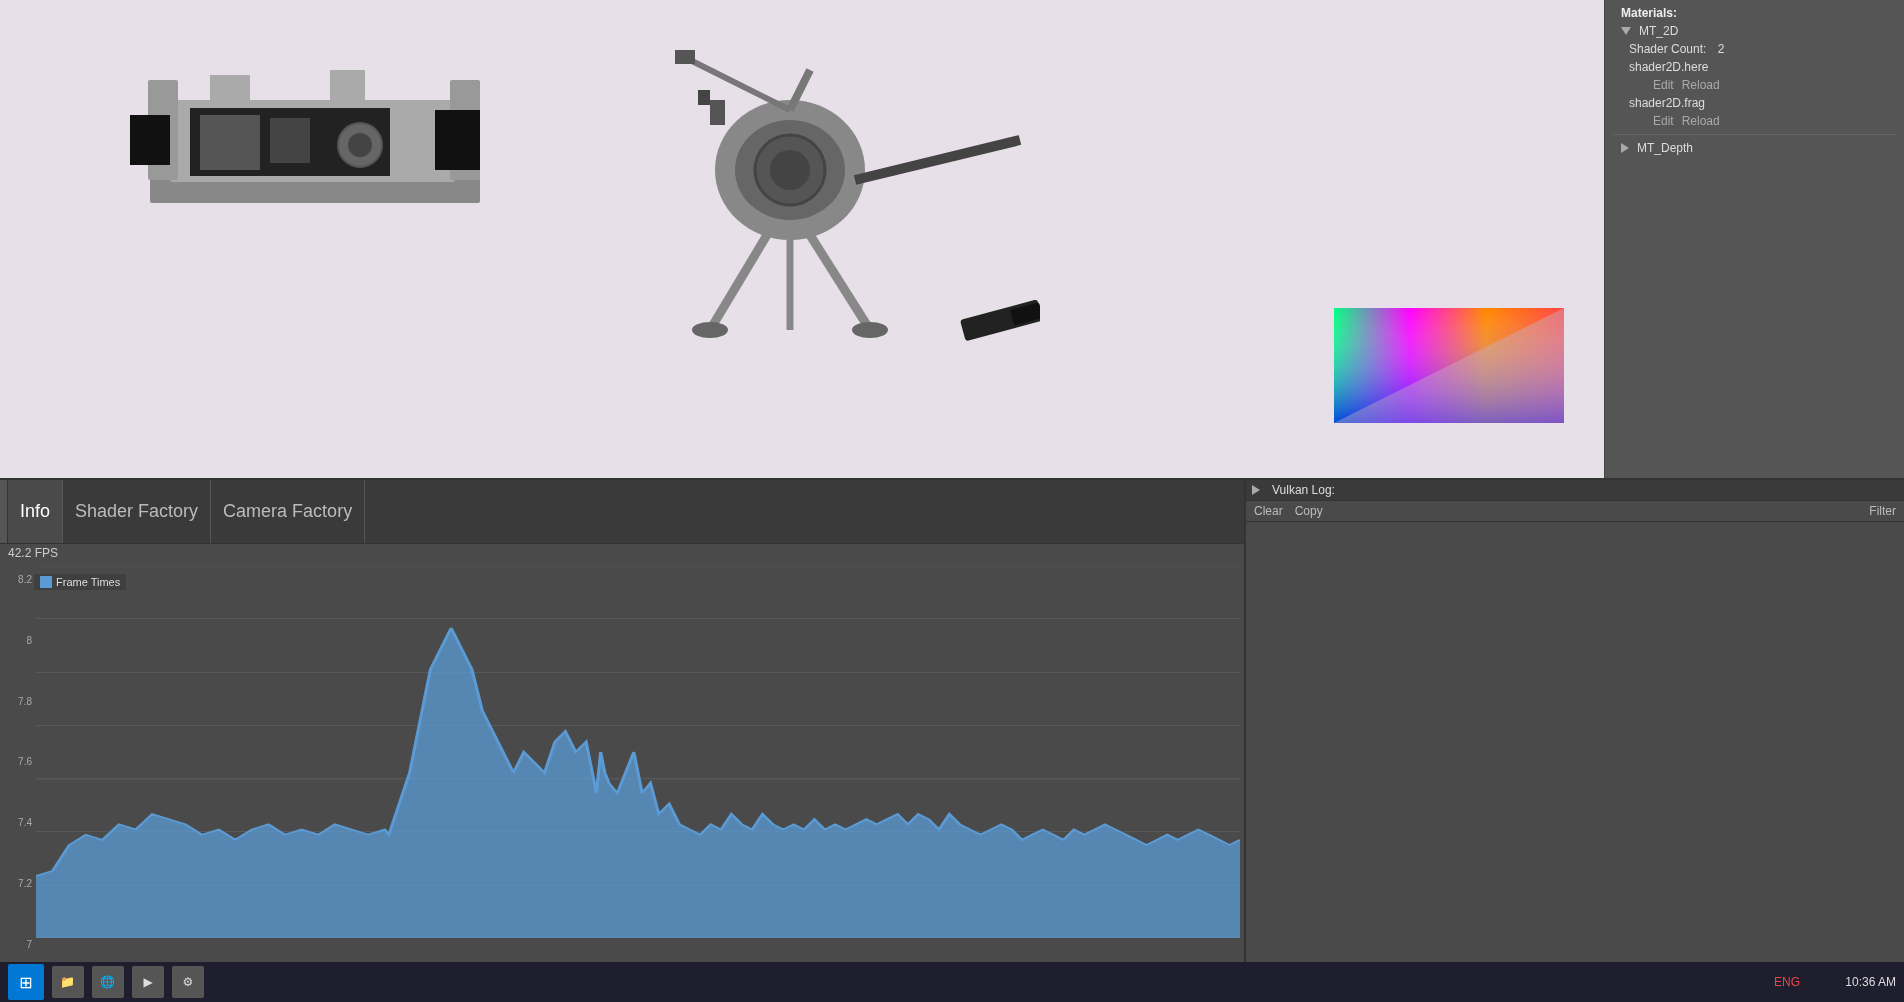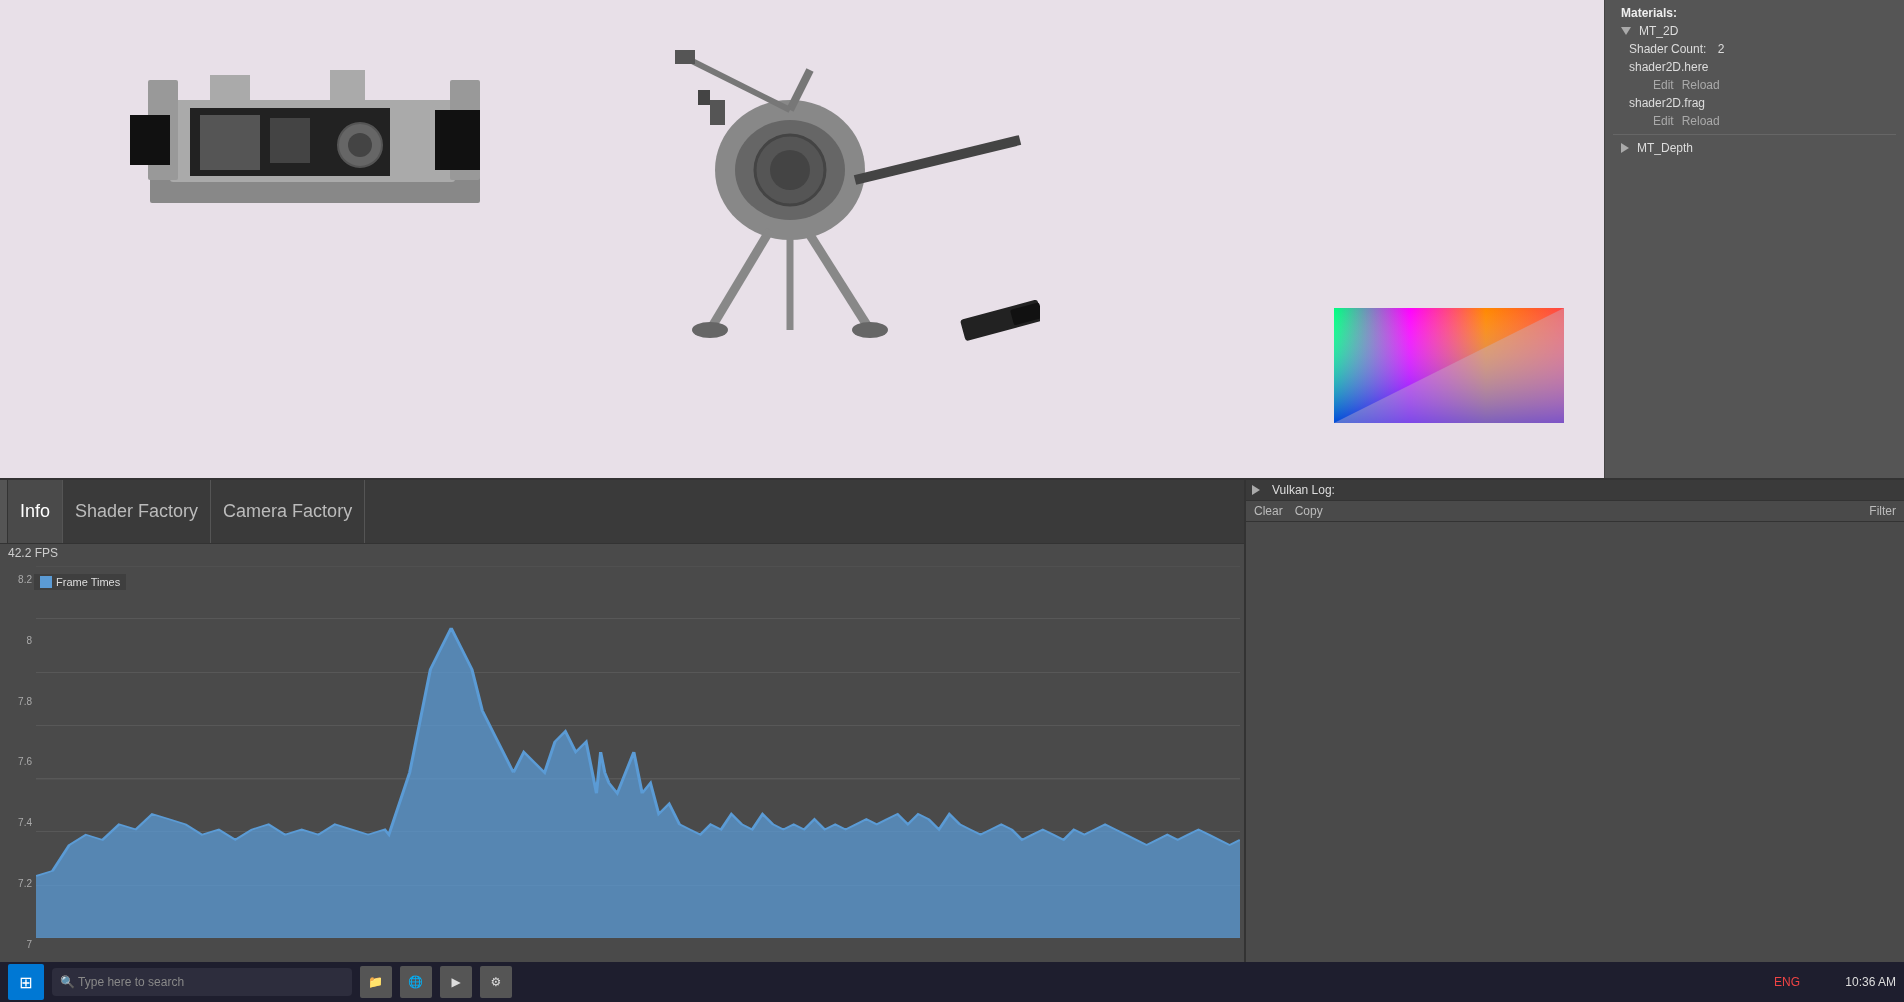--- a/index.html
+++ b/index.html
@@ -258,21 +258,20 @@
         <span class="log-action">Copy</span>
         <span class="log-filter">Filter</span>
       </div>
       <div class="log-content"></div>
     </div>
 
   </div>
 
   <div class="taskbar" style="height:40px; position:relative; background:#1e1e2e; display:flex; align-items:center; padding:0 8px; gap:8px;">
     <div class="taskbar-start">⊞</div>
-    <div class="taskbar-search">🔍 Type here to search</div>
 
     <div style="width:32px;height:32px;background:#555;border-radius:2px;display:flex;align-items:center;justify-content:center;cursor:pointer;">📁</div>
     <div style="width:32px;height:32px;background:#555;border-radius:2px;display:flex;align-items:center;justify-content:center;cursor:pointer;">🌐</div>
     <div style="width:32px;height:32px;background:#555;border-radius:2px;display:flex;align-items:center;justify-content:center;cursor:pointer;">▶</div>
     <div style="width:32px;height:32px;background:#555;border-radius:2px;display:flex;align-items:center;justify-content:center;cursor:pointer;">⚙</div>
     <div style="flex:1;"></div>
     <span class="taskbar-locale">ENG</span>
     <span class="taskbar-time">10:36 AM</span>
   </div>
 </div>

